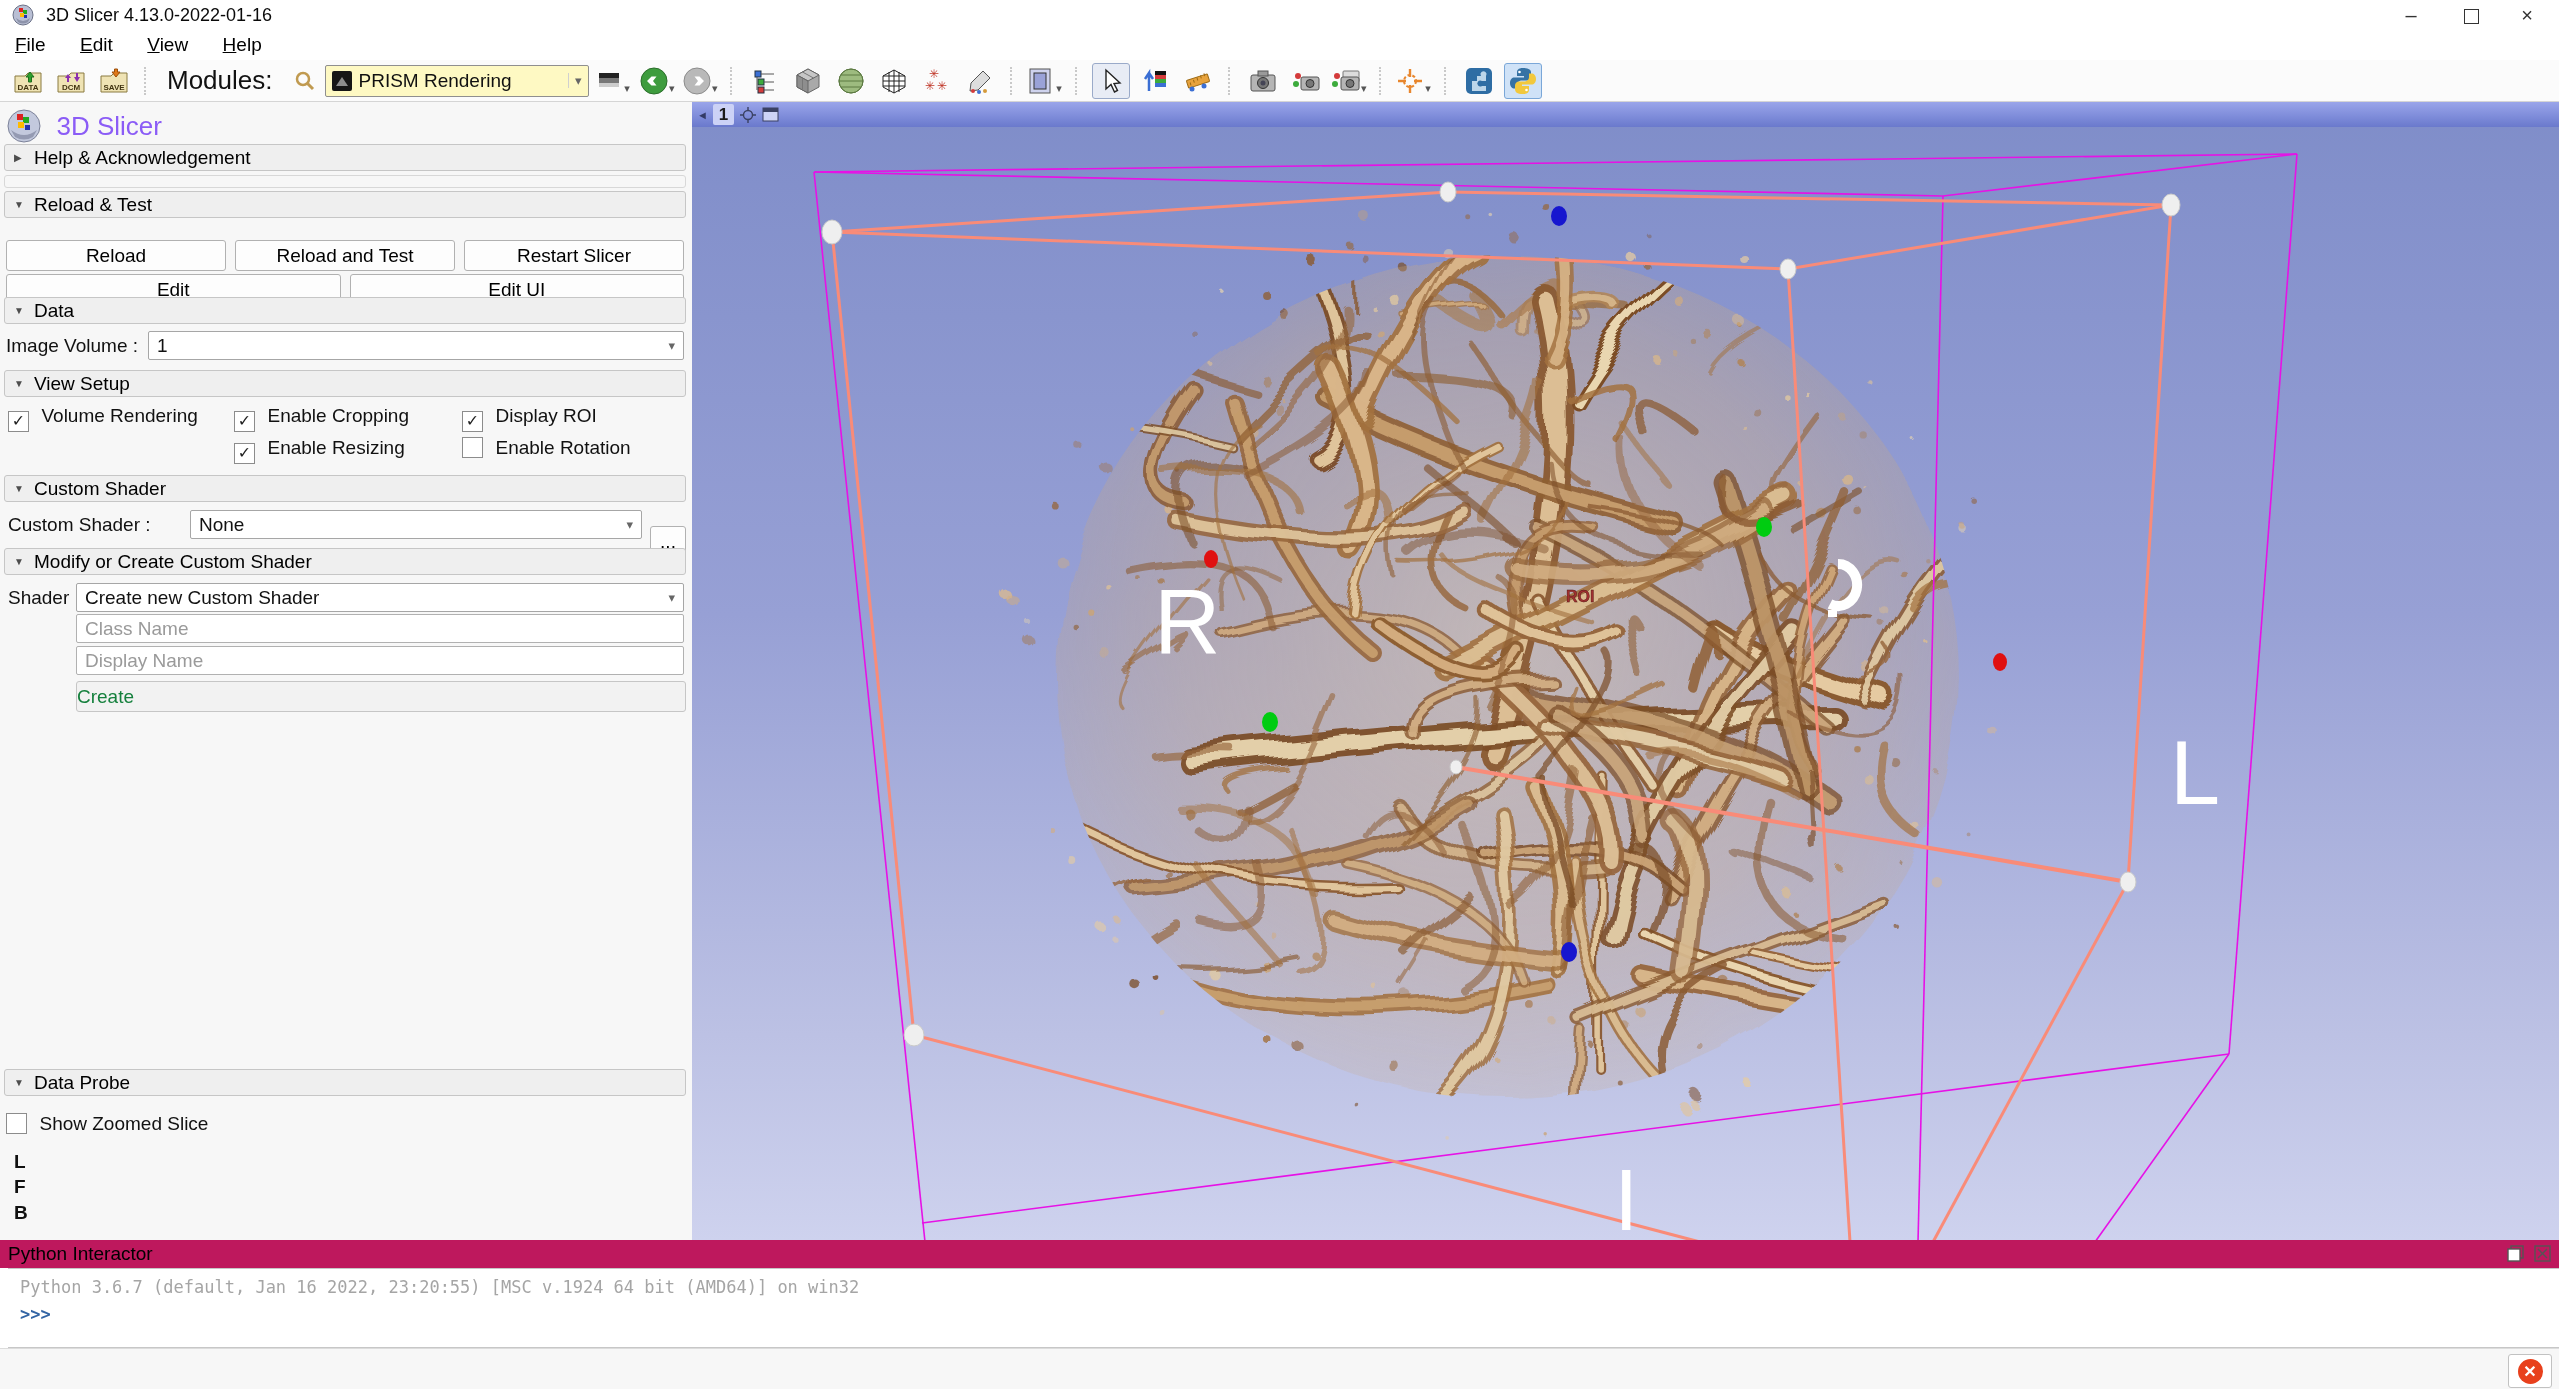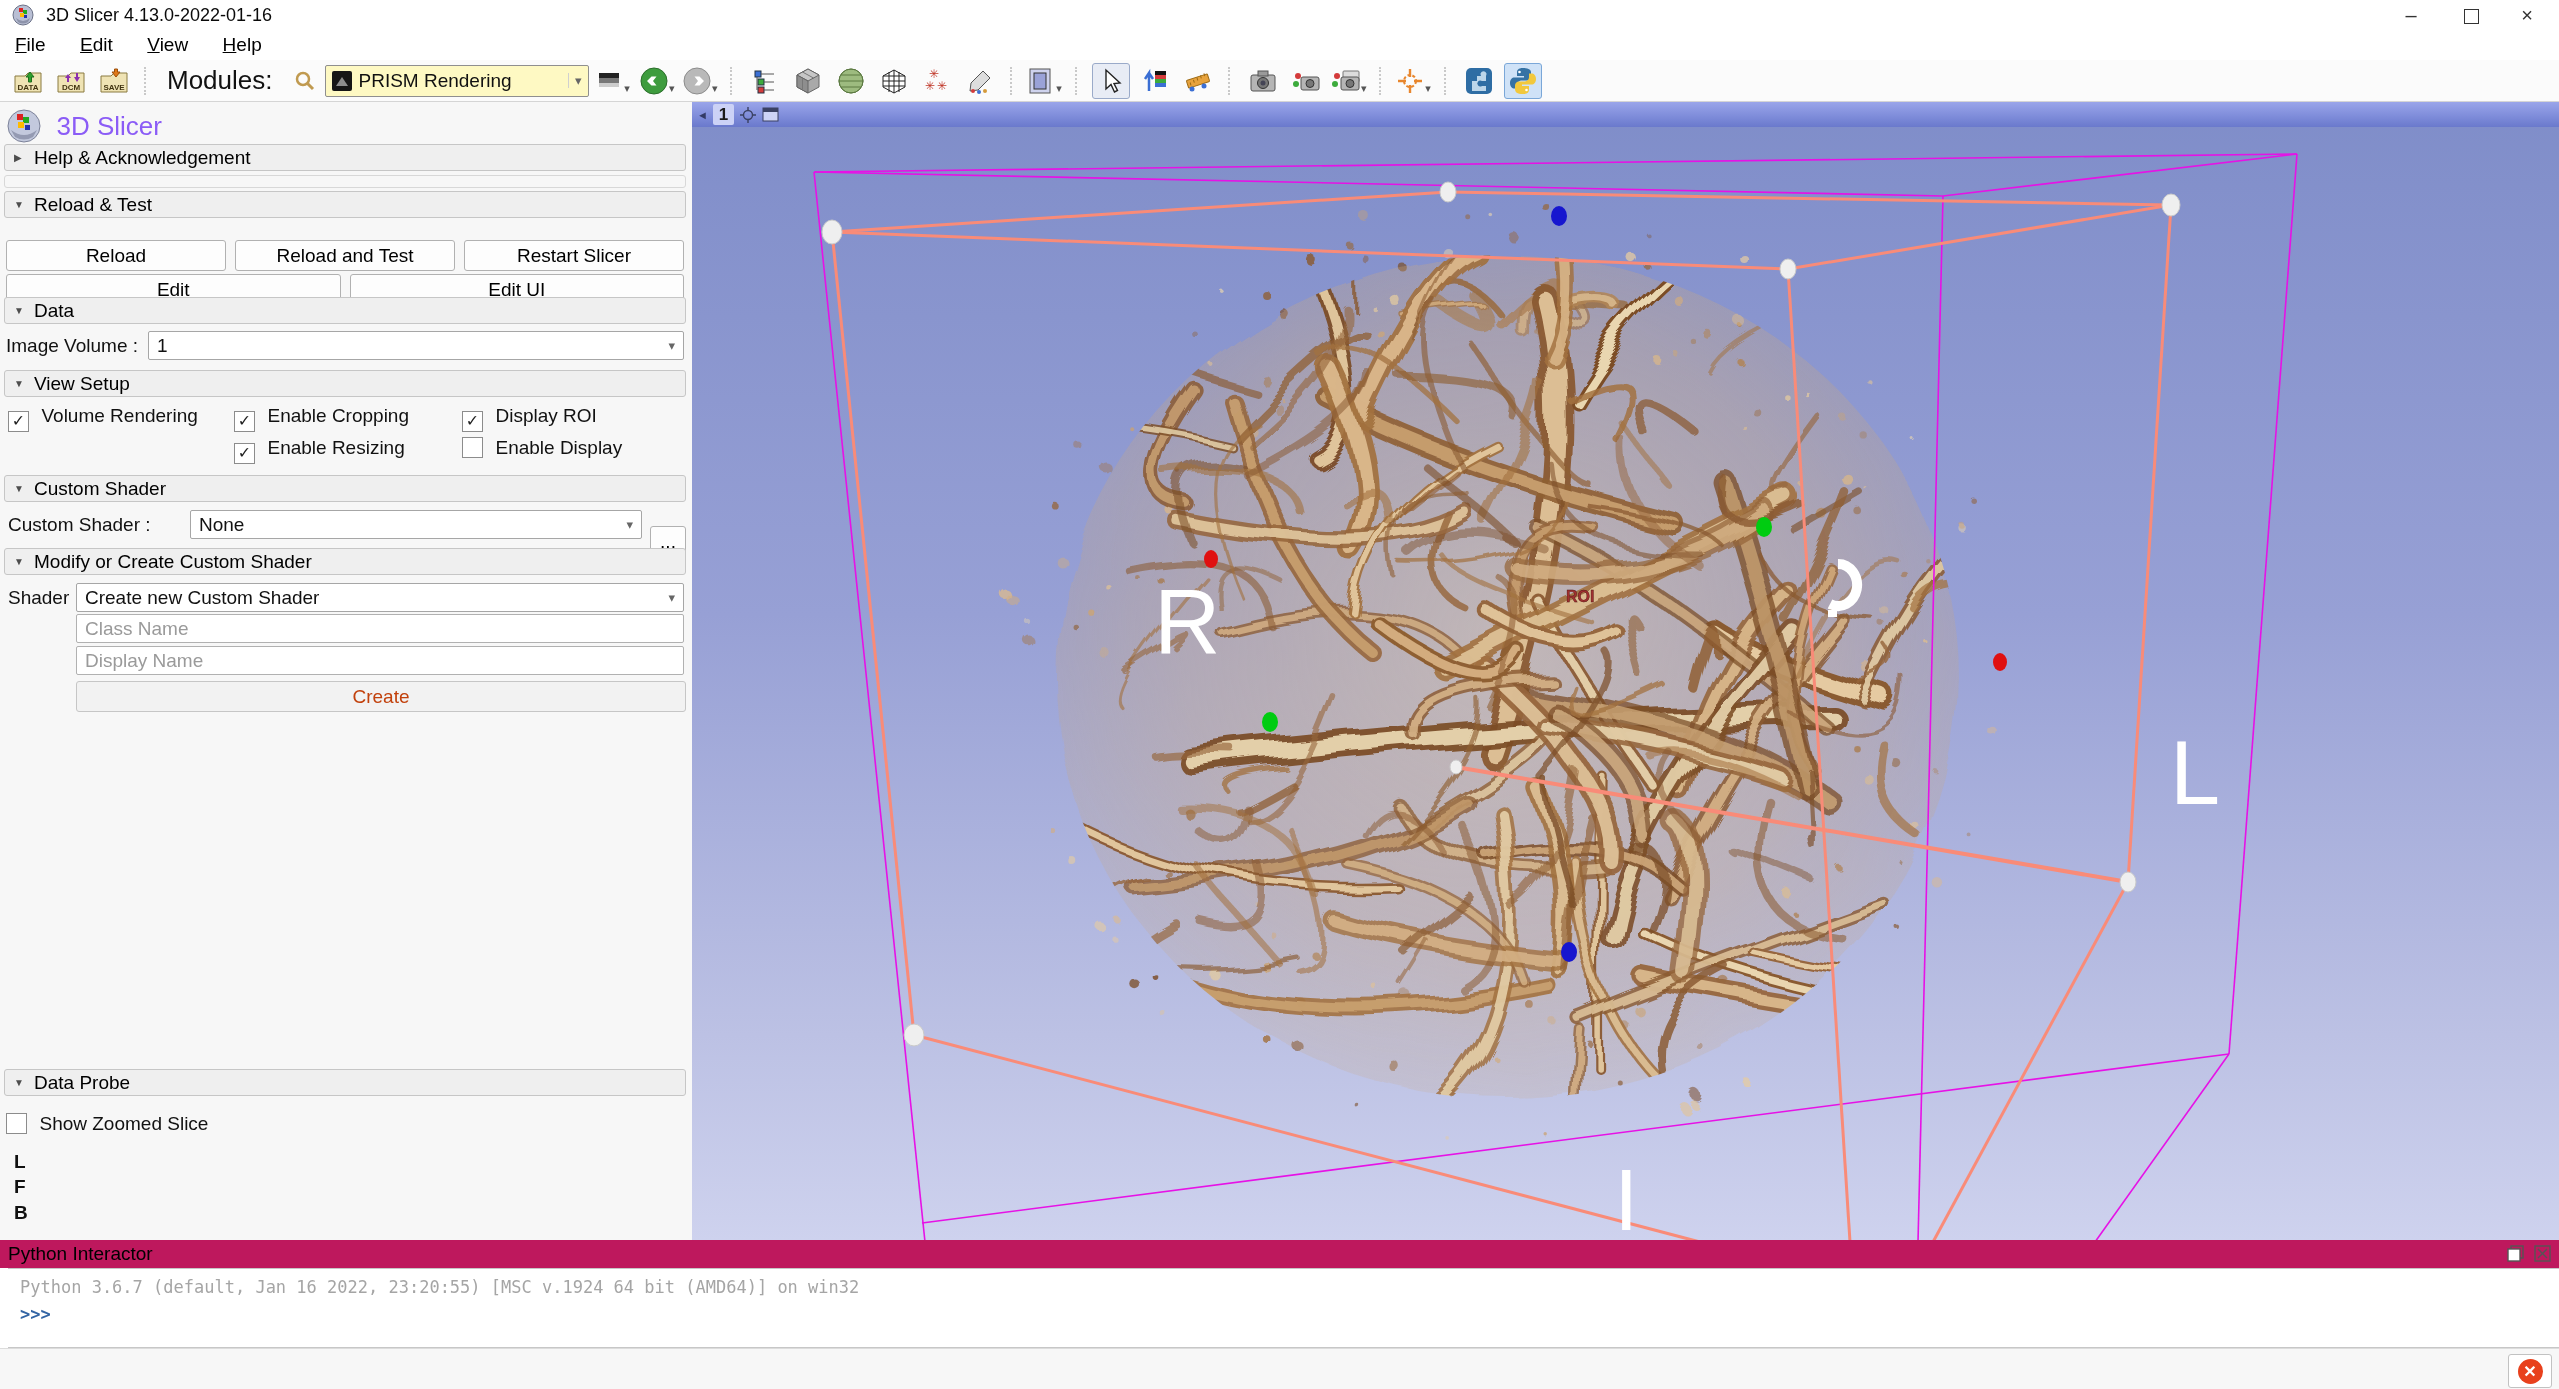--- a/index.html
+++ b/index.html
@@ -52,22 +52,22 @@
   .plabel{font-size:19px;line-height:29px;white-space:nowrap;}
   .combo{height:29px;border:1px solid #a6a6a6;border-radius:2px;background:#fff;display:flex;align-items:center;
          padding:0 8px;box-sizing:border-box;font-size:19px;}
   .combo .cval{flex:1;}
   .cb{display:inline-block;width:19px;height:19px;border:1px solid #8c8c8c;background:#fff;vertical-align:-4px;
       text-align:center;line-height:18px;font-size:16px;color:#222;}
   .cblabel{font-size:19px;margin-left:8px;}
   .ptext{border:1px solid #b1b1b1;border-radius:2px;background:#fff;height:29px;font-size:19px;
          padding:0 8px;box-sizing:border-box;font-family:"Liberation Sans",sans-serif;color:#222;}
   .ptext::placeholder{color:#9a9a9a;}
-  .disabledbtn{border:1px solid #c6c6c6;background:#f2f2f2;color:#c2410c;border-radius:3px;height:29px;
-         line-height:29px;text-align:center;font-size:19px;}
+  .disabledbtn{border:1px solid #c6c6c6;background:#f2f2f2;color:#15803d;border-radius:3px;height:29px;
+         line-height:29px;text-align:left;font-size:19px;}
   .proberow{font-size:19px;font-weight:bold;color:#111;}
 
   
   #viewport{position:absolute;left:692px;top:102px;width:1867px;height:1138px;
      background:linear-gradient(180deg,#7f8dc9 0%,#97a0d5 45%,#bcc1e4 82%,#ced2ee 100%);overflow:hidden;}
   #vheader{position:absolute;left:0;top:0;width:100%;height:25px;z-index:5;
      background:linear-gradient(180deg,#9aa5ea 0%,#7d8bd9 55%,#6ptero 100%);
      background:linear-gradient(180deg,#9aa5ea 0%,#7d8bd9 60%,#6a79cc 100%);
      display:flex;align-items:center;gap:5px;padding-left:5px;box-sizing:border-box;}
   #vheader .pin{font-size:11px;color:#333b66;}
@@ -369,21 +369,21 @@
       <span class="cblabel">Display ROI</span>
     </span>
   </div>
   <div class="prow" style="top:335px">
     <span style="position:absolute;left:228px">
       <span class="cb">✓</span>
       <span class="cblabel">Enable Resizing</span>
     </span>
     <span style="position:absolute;left:456px">
       <span class="cb"></span>
-      <span class="cblabel">Enable Display</span>
+      <span class="cblabel">Enable Rotation</span>
     </span>
   </div>
 
   <div class="sec" style="top:373px">
     <span class="arrow">▼</span>
     <span class="sectitle">Custom Shader</span>
   </div>
   <div class="prow" style="top:408px">
     <span class="plabel" style="position:absolute;left:2px">Custom Shader :</span>
     <span class="combo" style="position:absolute;left:184px;width:452px">

